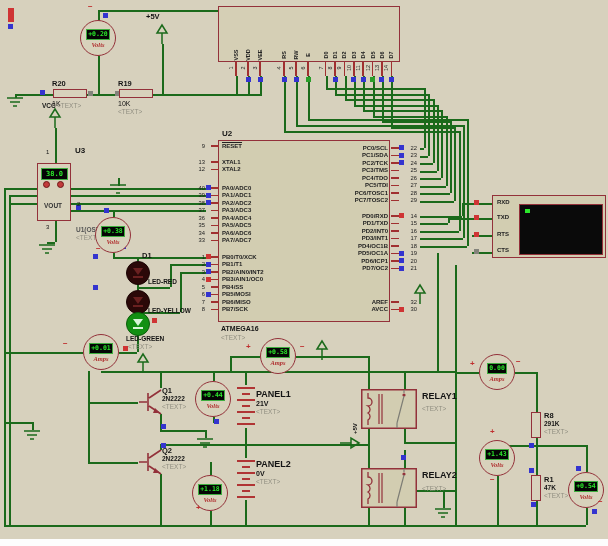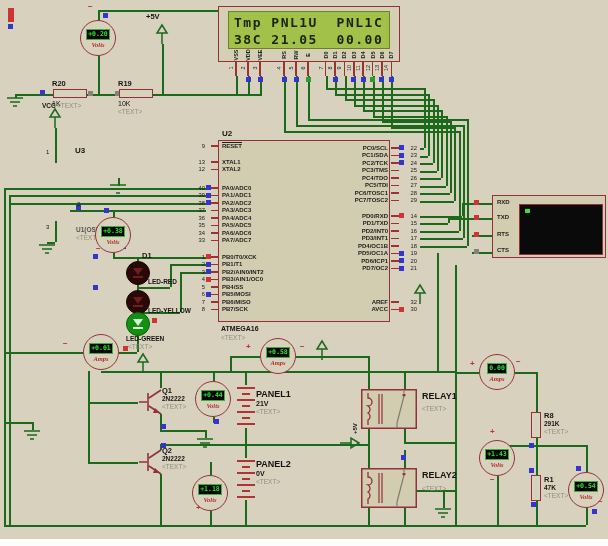--- a/index.html
+++ b/index.html
@@ -293,22 +293,20 @@
 
   <div class="resh" style="left:53px;top:89px"></div>
   <span class="ref" style="left:52px;top:79px">R20</span>
   <span class="lbl" style="left:52px;top:100px">1K</span>
   <div class="resh" style="left:119px;top:89px"></div>
   <span class="ref" style="left:118px;top:79px">R19</span>
   <span class="lbl" style="left:118px;top:100px">10K</span>
   <span class="note" style="left:118px;top:108px">&lt;TEXT&gt;</span>
 
   <div id="lcdbox"></div>
-  <div id="lcdscreen"><span>Tmp PNL1U  PNL1C</span>
-<span>38C 21.05  00.00</span></div>
   <div class="lcdpins" style="left:230px;width:36px">
       <div class="lcdpin">
         <span class="plab">VSS</span>
         <span class="pst"></span>
         <span class="pnu">1</span>
       </div>
       <div class="lcdpin">
         <span class="plab">VDD</span>
         <span class="pst"></span>
         <span class="pnu">2</span>
@@ -383,20 +381,26 @@
         <span class="psq blue"></span>
       </div>
       <div class="lcdpin">
         <span class="plab">D7</span>
         <span class="pst"></span>
         <span class="pnu">14</span>
         <span class="psq blue"></span>
       </div>
     </div>
 
+  <div id="u3box">
+    <div id="u3disp">38.0</div>
+    <span class="knob" style="left:5px;top:17px"></span>
+    <span class="knob" style="left:19px;top:17px"></span>
+    <span id="u3vout">VOUT</span>
+  </div>
   <span class="ref" style="left:75px;top:146px;font-size:8px">U3</span>
   <span class="lbl" style="left:46px;top:149px;font-size:6px">1</span>
   <span class="lbl" style="left:77px;top:201px;font-size:6px">2</span>
   <span class="lbl" style="left:46px;top:224px;font-size:6px">3</span>
   <span class="lbl" style="left:76px;top:226px;font-size:6.5px;font-weight:bold;color:#555">U1(OS)</span>
   <span class="note" style="left:76px;top:234px">&lt;TEXT&gt;</span>
 
   <div class="meter" style="left:95px;top:217px">
     <span class="disp">+0.38</span>
     <span class="unit">Volts</span>

